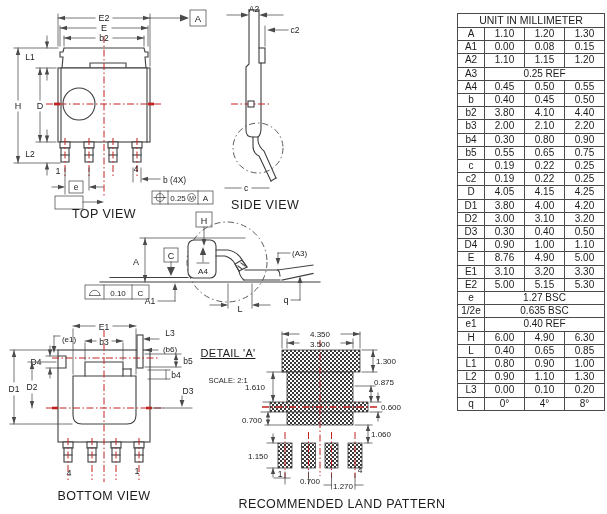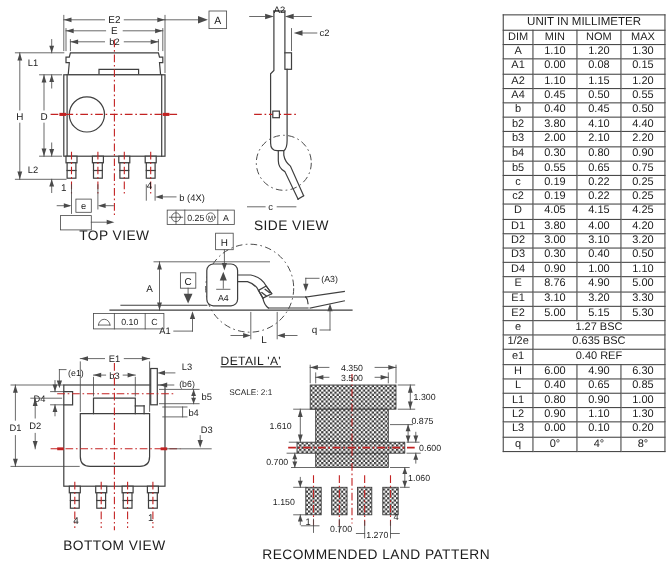--- a/index.html
+++ b/index.html
@@ -16,21 +16,21 @@
   .dash{stroke:#4a4a4a;stroke-width:0.9;fill:none;stroke-dasharray:6 3 1.5 3;}
   .t8{font-size:8px;}.t85{font-size:8.5px;}.t9{font-size:9px;}.t95{font-size:9.5px;}
   .cap{font-size:12.5px;letter-spacing:.4px;}
   .dim-table{position:absolute;left:457px;top:13px;width:148px;border-collapse:collapse;
              font-size:10px;color:#1c1c1c;table-layout:fixed;padding-left:16px;}
   .dim-table th,.dim-table td{border:1px solid #4a4a4a;text-align:center;padding:0;
              height:12.2px;line-height:12.2px;font-weight:normal;overflow:hidden;white-space:nowrap;}
   .dim-table .title-row th{font-size:10.5px;height:13px;}
   .dim-table col.c-dim{width:27px;}
   .detail-a{position:absolute;left:186px;top:323px;width:84px;text-align:center;color:#1c1c1c;}
-  .detail-a .da-t{font-size:11px;text-decoration:underline;letter-spacing:.3px;}
+  .detail-a .da-t{font-size:11px;text-decoration:underline;letter-spacing:.3px;margin-top:24px;}
   .detail-a .da-s{font-size:7.5px;margin-top:17px;}
 </style>
 </head>
 <body>
 
 <div class="stage">
 
   <svg style="left:0;top:0" width="220" height="228" viewBox="0 0 220 228">
     <g>
       <path class="olw" d="M64,48 L144,48 L145,52 L148,52 L148,57 L145,57 L146,68 L62,68 L63,57 L60,57 L60,52 L63,52 Z"></path>
@@ -493,26 +493,20 @@
     <colgroup>
         <col class="c-dim">
         <col>
         <col>
         <col>
       </colgroup>
     <thead>
       <tr class="title-row">
         <th colspan="4">UNIT IN MILLIMETER</th>
       </tr>
-      <tr>
-        <th>DIM</th>
-        <th>MIN</th>
-        <th>NOM</th>
-        <th>MAX</th>
-      </tr>
     </thead>
     <tbody>
         <tr>
           <td>A</td>
           <td>1.10</td>
           <td>1.20</td>
           <td>1.30</td>
         </tr>
         <tr>
           <td>A1</td>
@@ -520,20 +514,24 @@
           <td>0.08</td>
           <td>0.15</td>
         </tr>
         <tr>
           <td>A2</td>
           <td>1.10</td>
           <td>1.15</td>
           <td>1.20</td>
         </tr>
         <tr>
+          <td>A3</td>
+          <td colspan="3">0.25 REF</td>
+        </tr>
+        <tr>
           <td>A4</td>
           <td>0.45</td>
           <td>0.50</td>
           <td>0.55</td>
         </tr>
         <tr>
           <td>b</td>
           <td>0.40</td>
           <td>0.45</td>
           <td>0.50</td>

